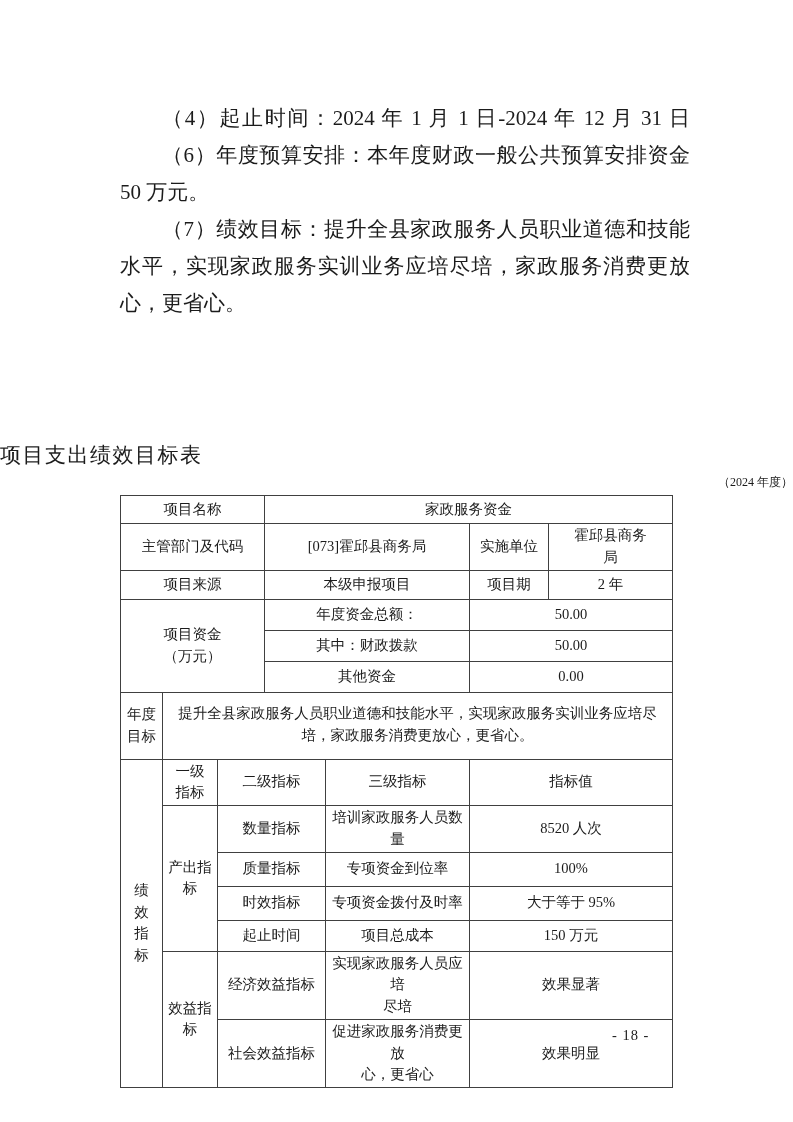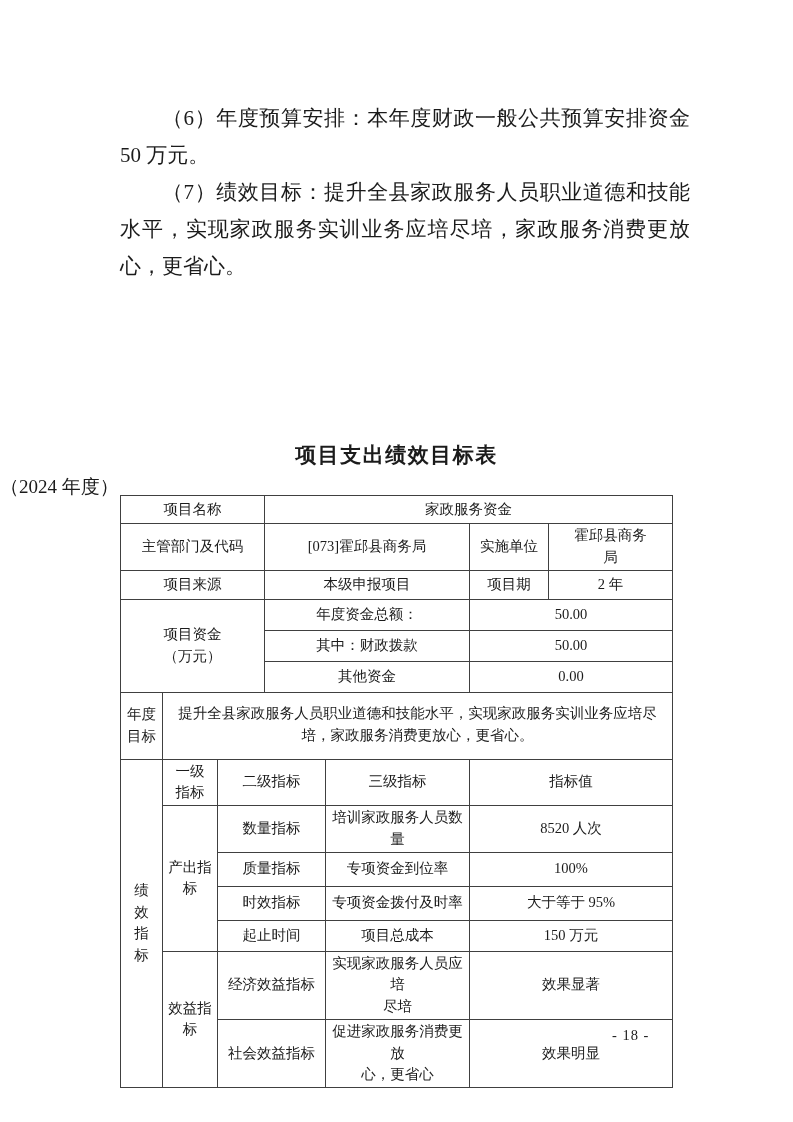--- a/index.html
+++ b/index.html
@@ -15,27 +15,27 @@
   .body-text{
     position:absolute;left:120px;top:100px;width:570px;
     font-size:21px;line-height:37px;
     text-align:justify;
   }
   .body-text p{margin:0;text-indent:2em;}
   .body-text p.stretch{text-align-last:justify;}
   
   .tbl-title{
     position:absolute;left:0;top:441px;width:100%;
-    text-align:center;
+    text-align:left;
     font-family:"Liberation Sans","DejaVu Sans",sans-serif;
-    font-weight:bold;font-size:21px;letter-spacing:1.5px;
+    font-weight:normal;font-size:21px;letter-spacing:1.5px;
   }
   .tbl-subtitle{
     position:absolute;left:0;top:474px;width:100%;
-    text-align:left;font-size:19px;
+    text-align:right;font-size:12px;
   }
   
   table.doc{
     position:absolute;left:120px;top:495px;
     border-collapse:collapse;table-layout:fixed;
     width:553px;
   }
   table.doc td{
     border:1px solid #404040;
     font-size:14.5px;
@@ -57,20 +57,21 @@
     position:absolute;left:612px;top:1027px;
     font-size:14.5px;letter-spacing:1px;
   }
 </style>
 </head>
 <body>
 
 <div class="page">
 
   <div class="body-text">
+    <p class="stretch">（4）起止时间：2024 年 1 月 1 日-2024 年 12 月 31 日</p>
     <p>（6）年度预算安排：本年度财政一般公共预算安排资金 50 万元。</p>
     <p>（7）绩效目标：提升全县家政服务人员职业道德和技能水平，实现家政服务实训业务应培尽培，家政服务消费更放心，更省心。</p>
   </div>
 
   <div class="tbl-title">项目支出绩效目标表</div>
   <div class="tbl-subtitle">（2024 年度）</div>
 
   <table class="doc">
     <colgroup>
       <col style="width:42px">

